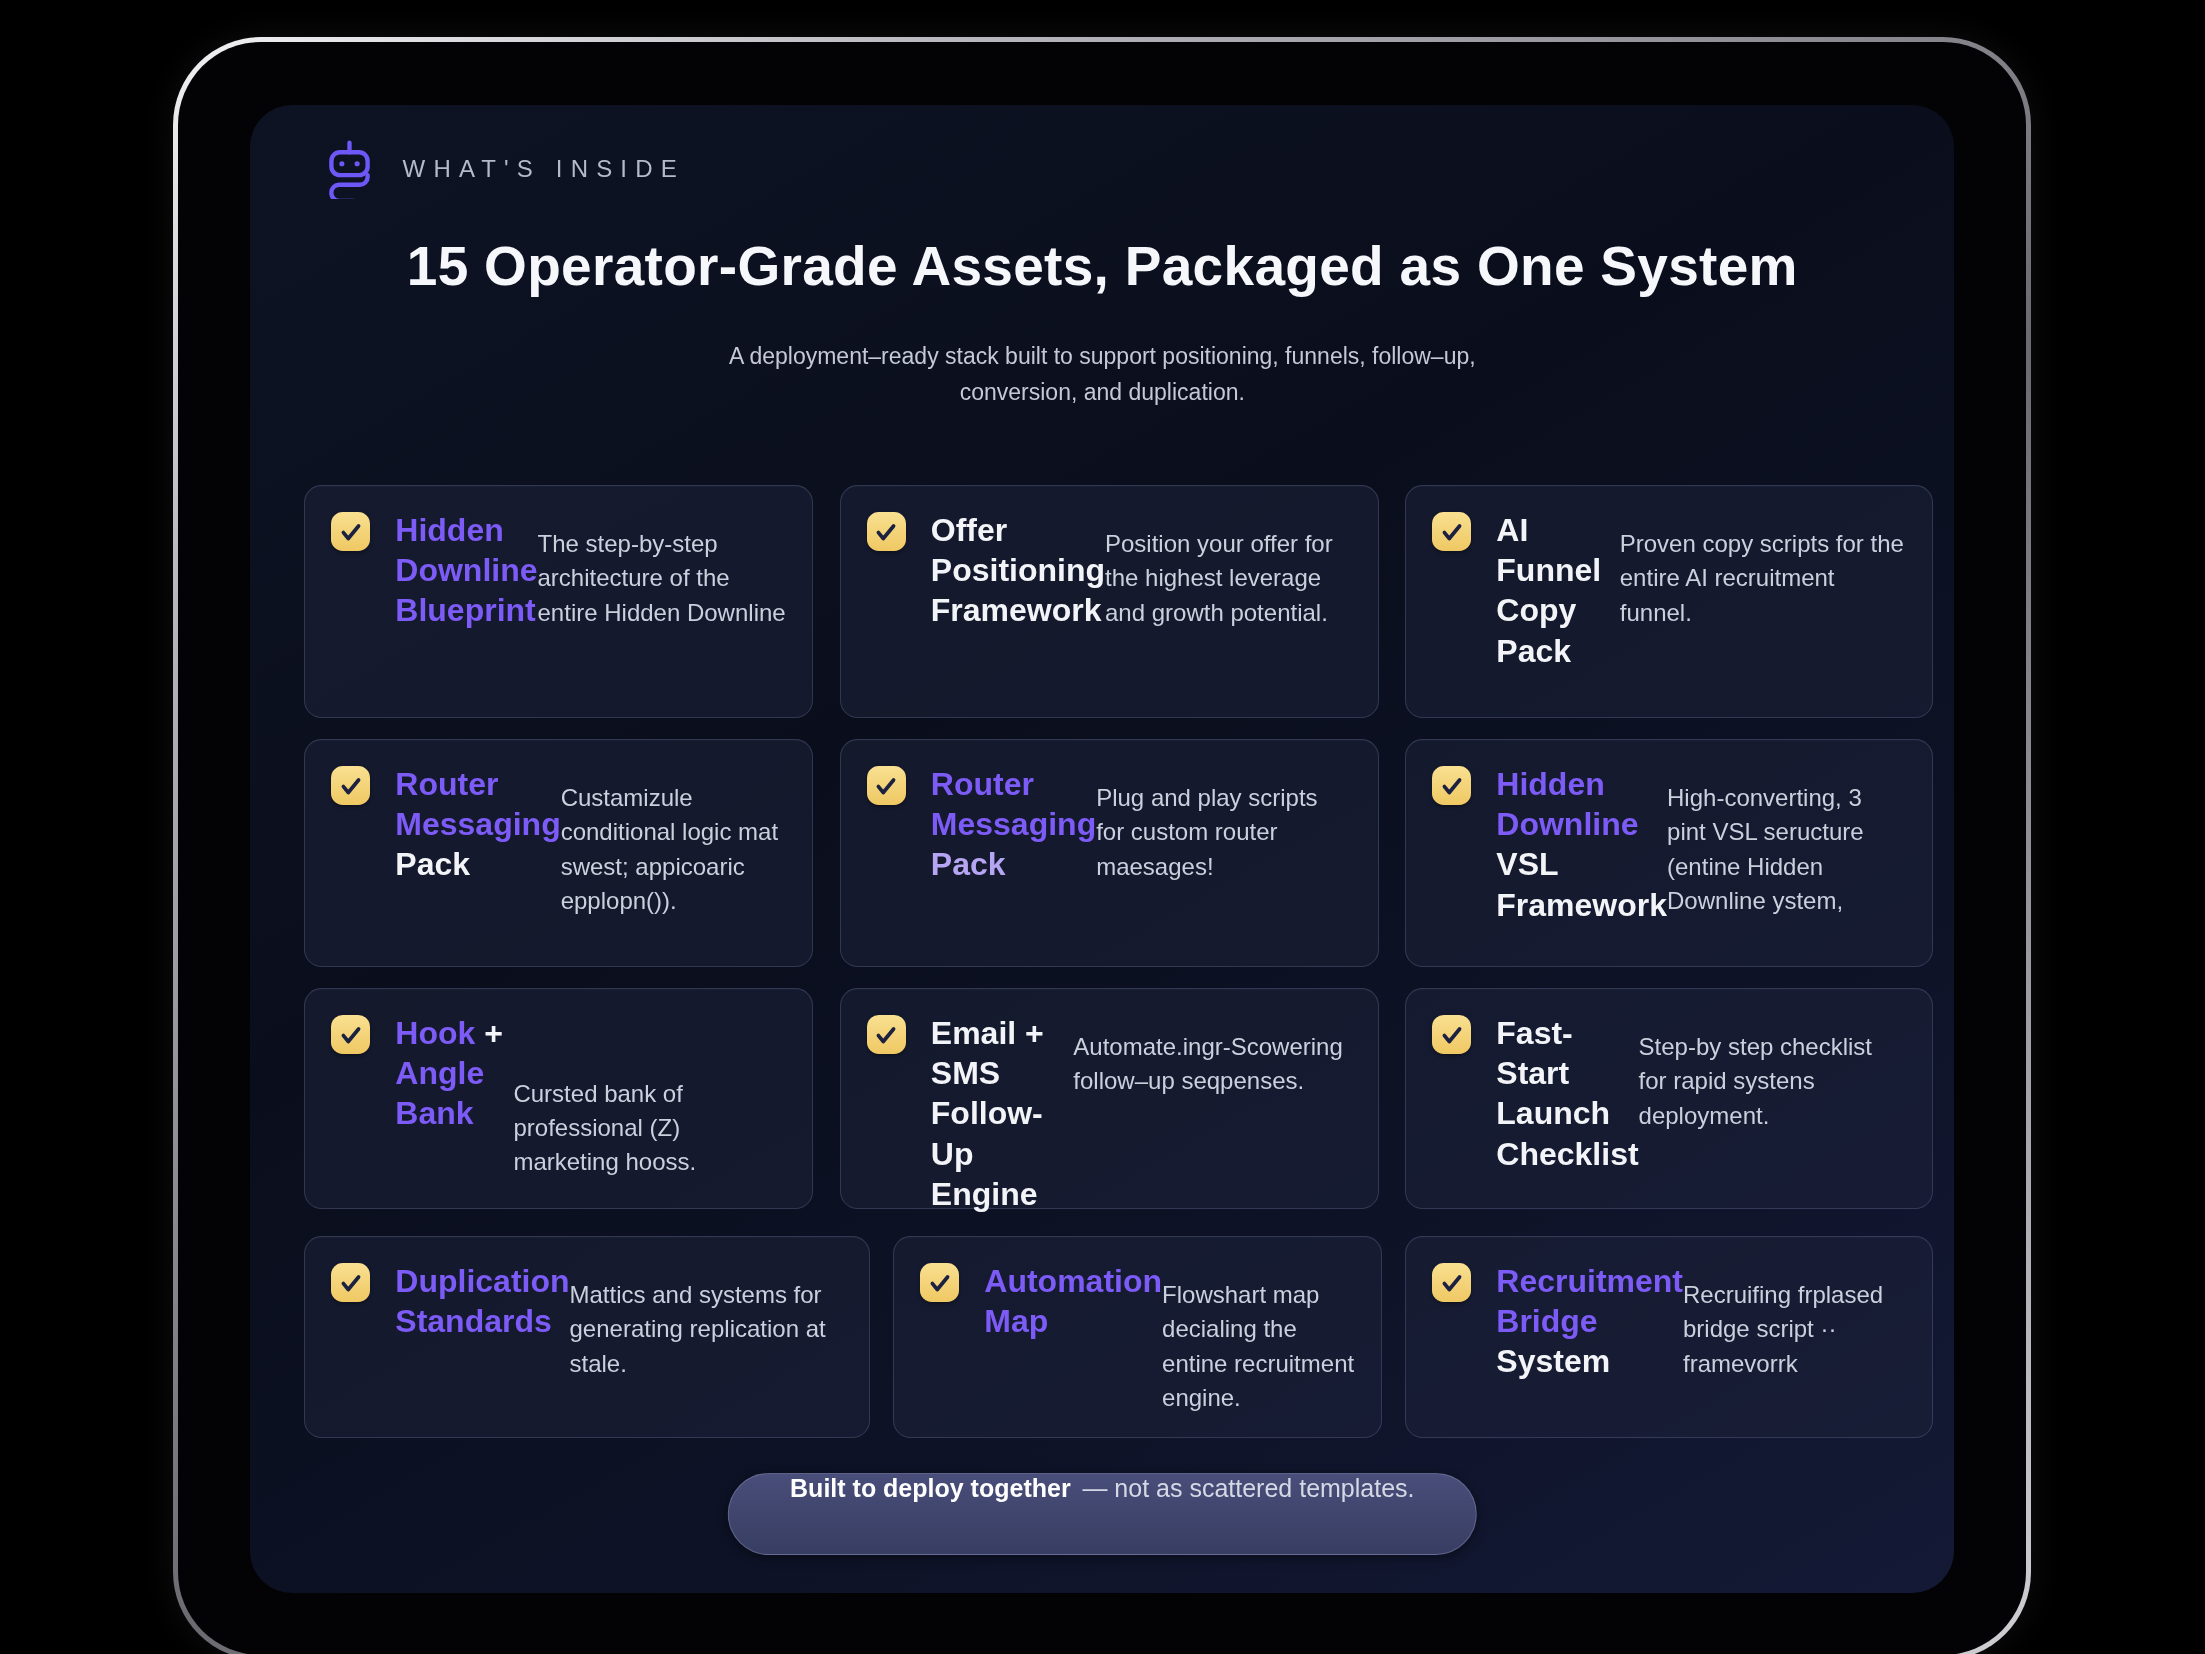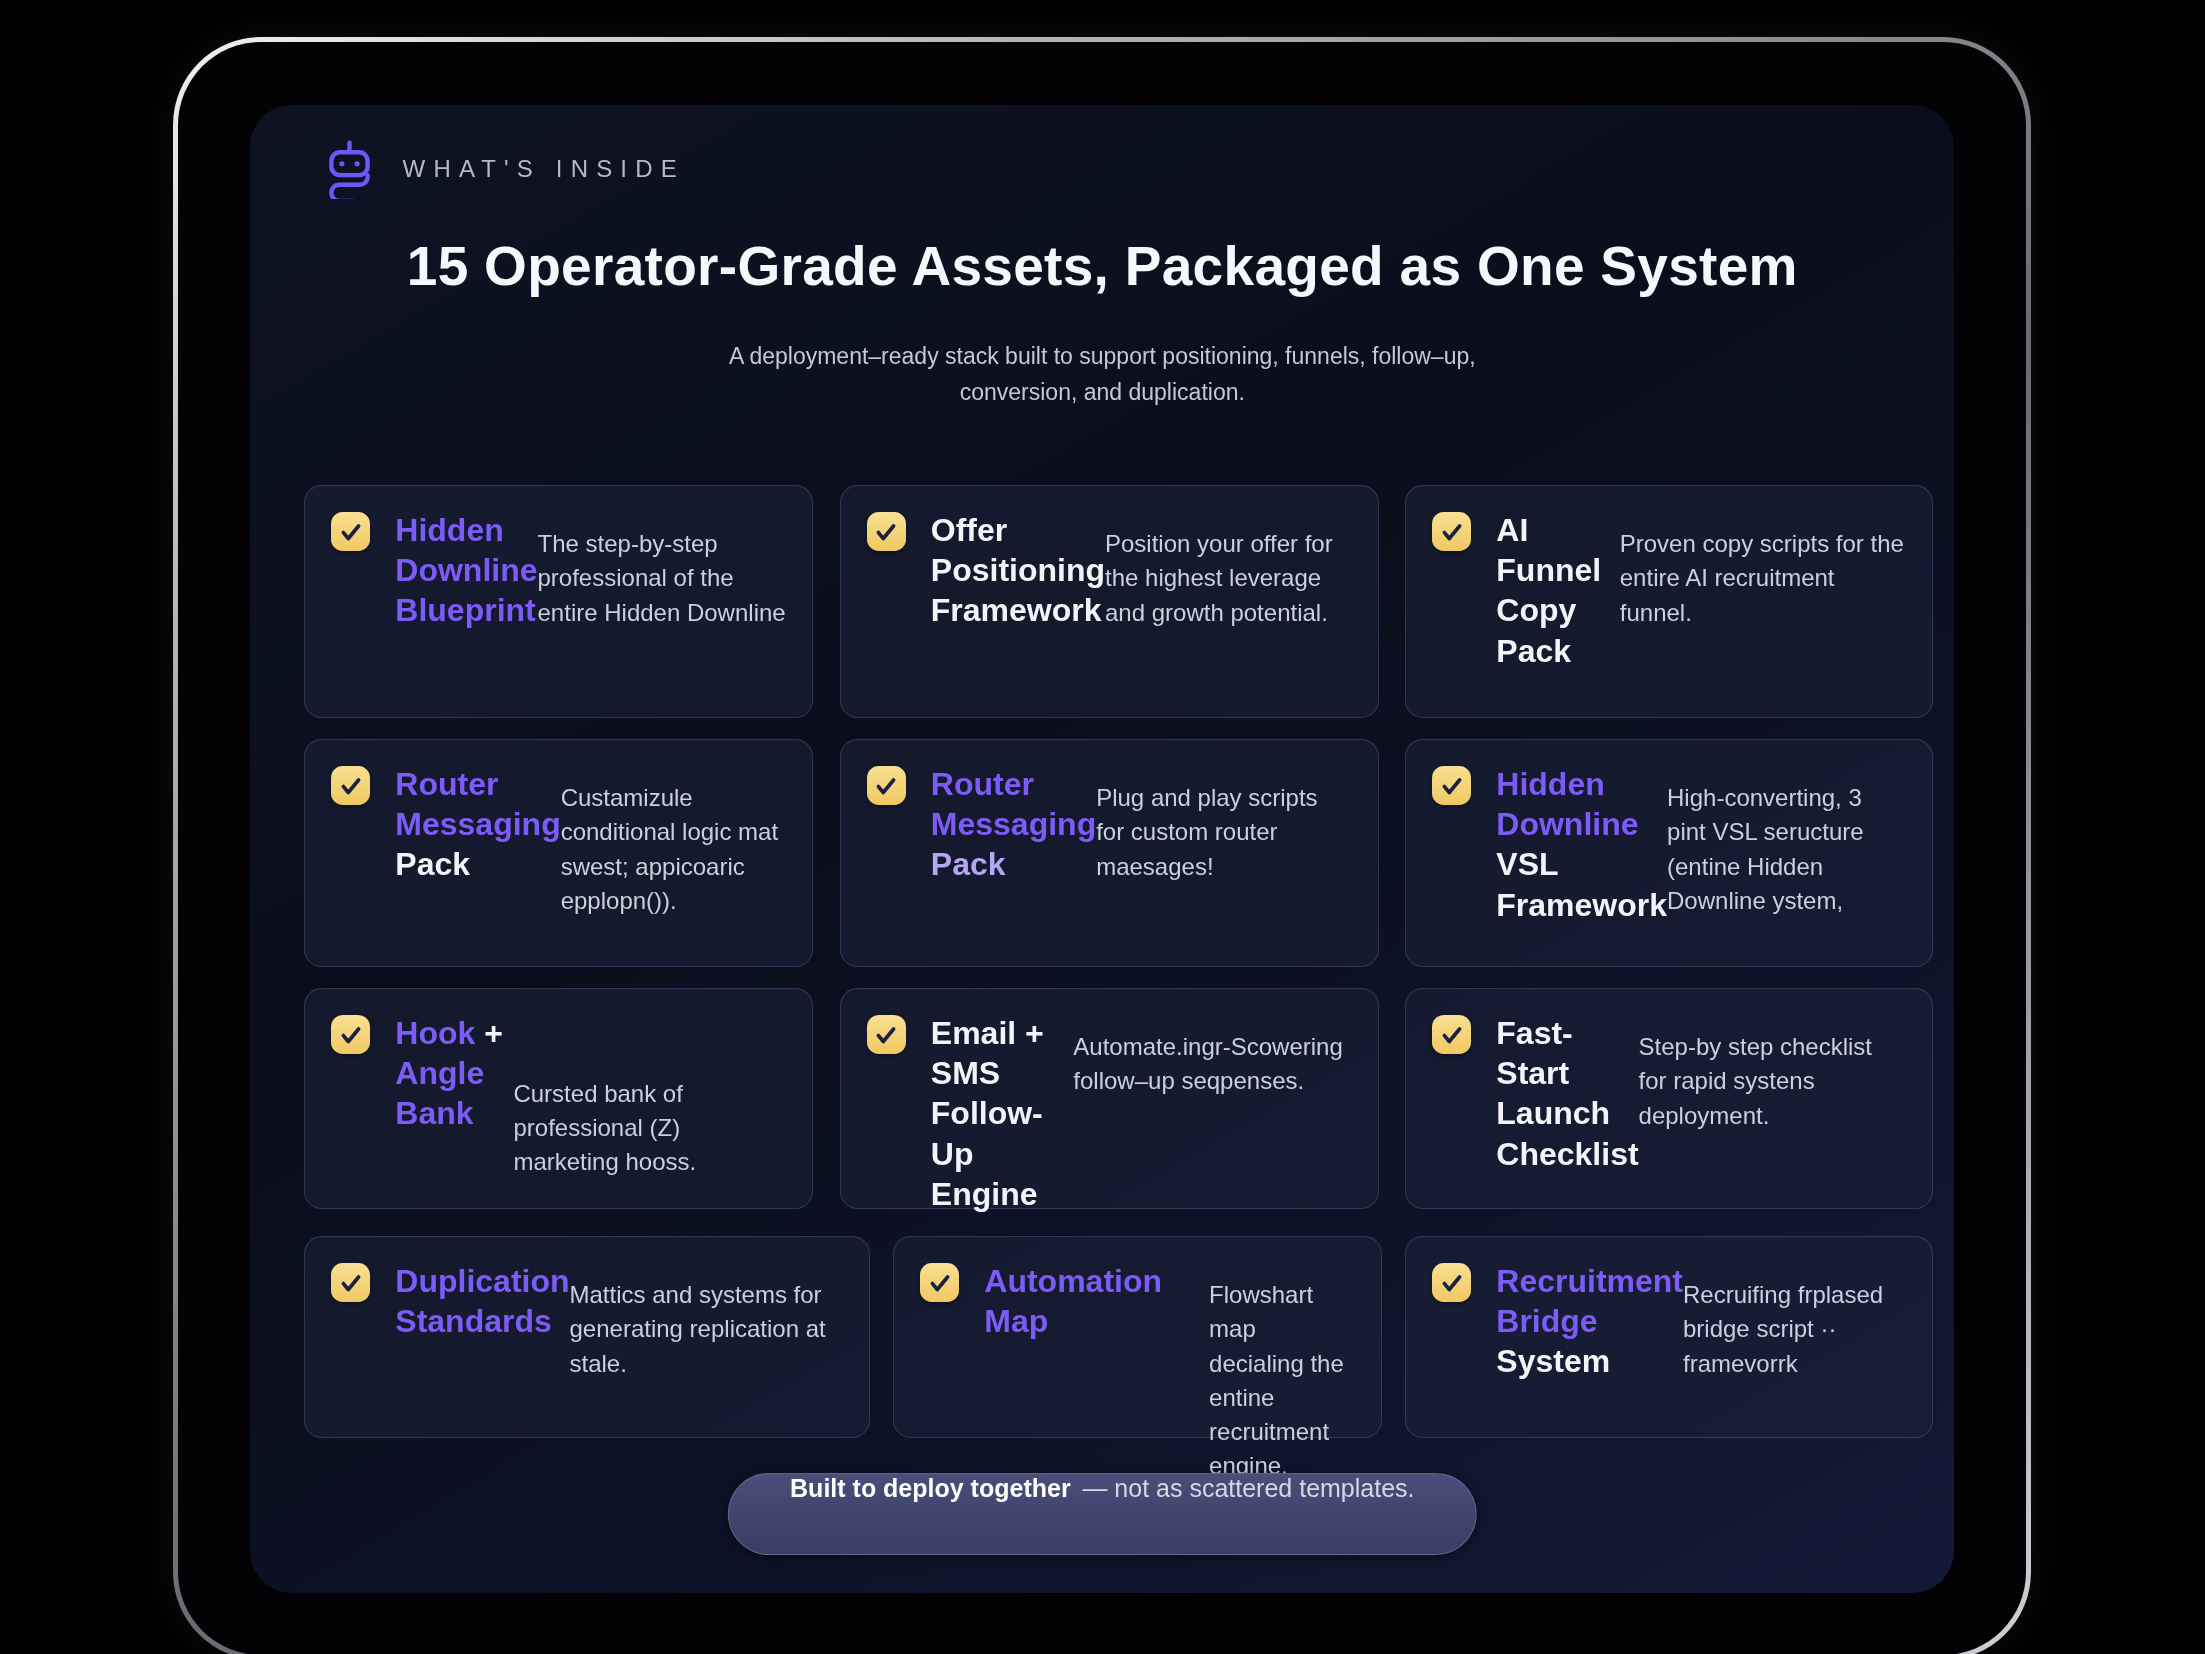--- a/index.html
+++ b/index.html
@@ -42,21 +42,21 @@
   .grid{position:absolute;left:54px;top:380px;width:1629px;}
   .row{display:flex;justify-content:space-between;}
   .row-1{height:233px;}
   .row-2{height:228px;margin-top:21px;}
   .row-3{height:221px;margin-top:21px;}
   .row-4{height:202px;margin-top:27px;}
   .row .card:nth-child(1){width:509px;}
   .row .card:nth-child(2){width:539px;}
   .row .card:nth-child(3){width:528px;}
   .row-4 .card:nth-child(1){width:566px;}
-  .row-4 .card:nth-child(2){width:489px;gap:47px;}
+  .row-4 .card:nth-child(2){width:489px;}
   .card{
     box-sizing:border-box;height:100%;border-radius:17.6px;
     background:rgba(30,35,58,0.55);
     border:1.2px solid rgba(130,138,175,0.28);
     box-shadow:inset 0 0.6px 0 rgba(255,255,255,0.05);
     padding:23.5px 26px 20px 26px;
     display:flex;flex-direction:row;
   }
   .card-head{display:flex;align-items:flex-start;gap:25px;}
   .checkbox{
@@ -118,21 +118,21 @@
         <div class="row row-1">
             <div class="card">
     <div class="card-head">
       <div class="checkbox">
         <svg viewBox="0 0 24 24" fill="none" stroke="#1c2140" stroke-width="3.4" stroke-linecap="round" stroke-linejoin="round">
           <path d="M5 12.5 L9.5 18 L19 6.5"></path>
         </svg>
       </div>
       <div class="card-title"><span class="seg-purple">Hidden Downline</span><br><span class="seg-purple">Blueprint</span></div>
     </div>
-    <div class="card-desc">The step-by-step professional of the entire Hidden Downline</div>
+    <div class="card-desc">The step-by-step architecture of the entire Hidden Downline</div>
   </div>
             <div class="card">
     <div class="card-head">
       <div class="checkbox">
         <svg viewBox="0 0 24 24" fill="none" stroke="#1c2140" stroke-width="3.4" stroke-linecap="round" stroke-linejoin="round">
           <path d="M5 12.5 L9.5 18 L19 6.5"></path>
         </svg>
       </div>
       <div class="card-title"><span class="seg-white">Offer Positioning</span><br><span class="seg-white">Framework</span></div>
     </div>

